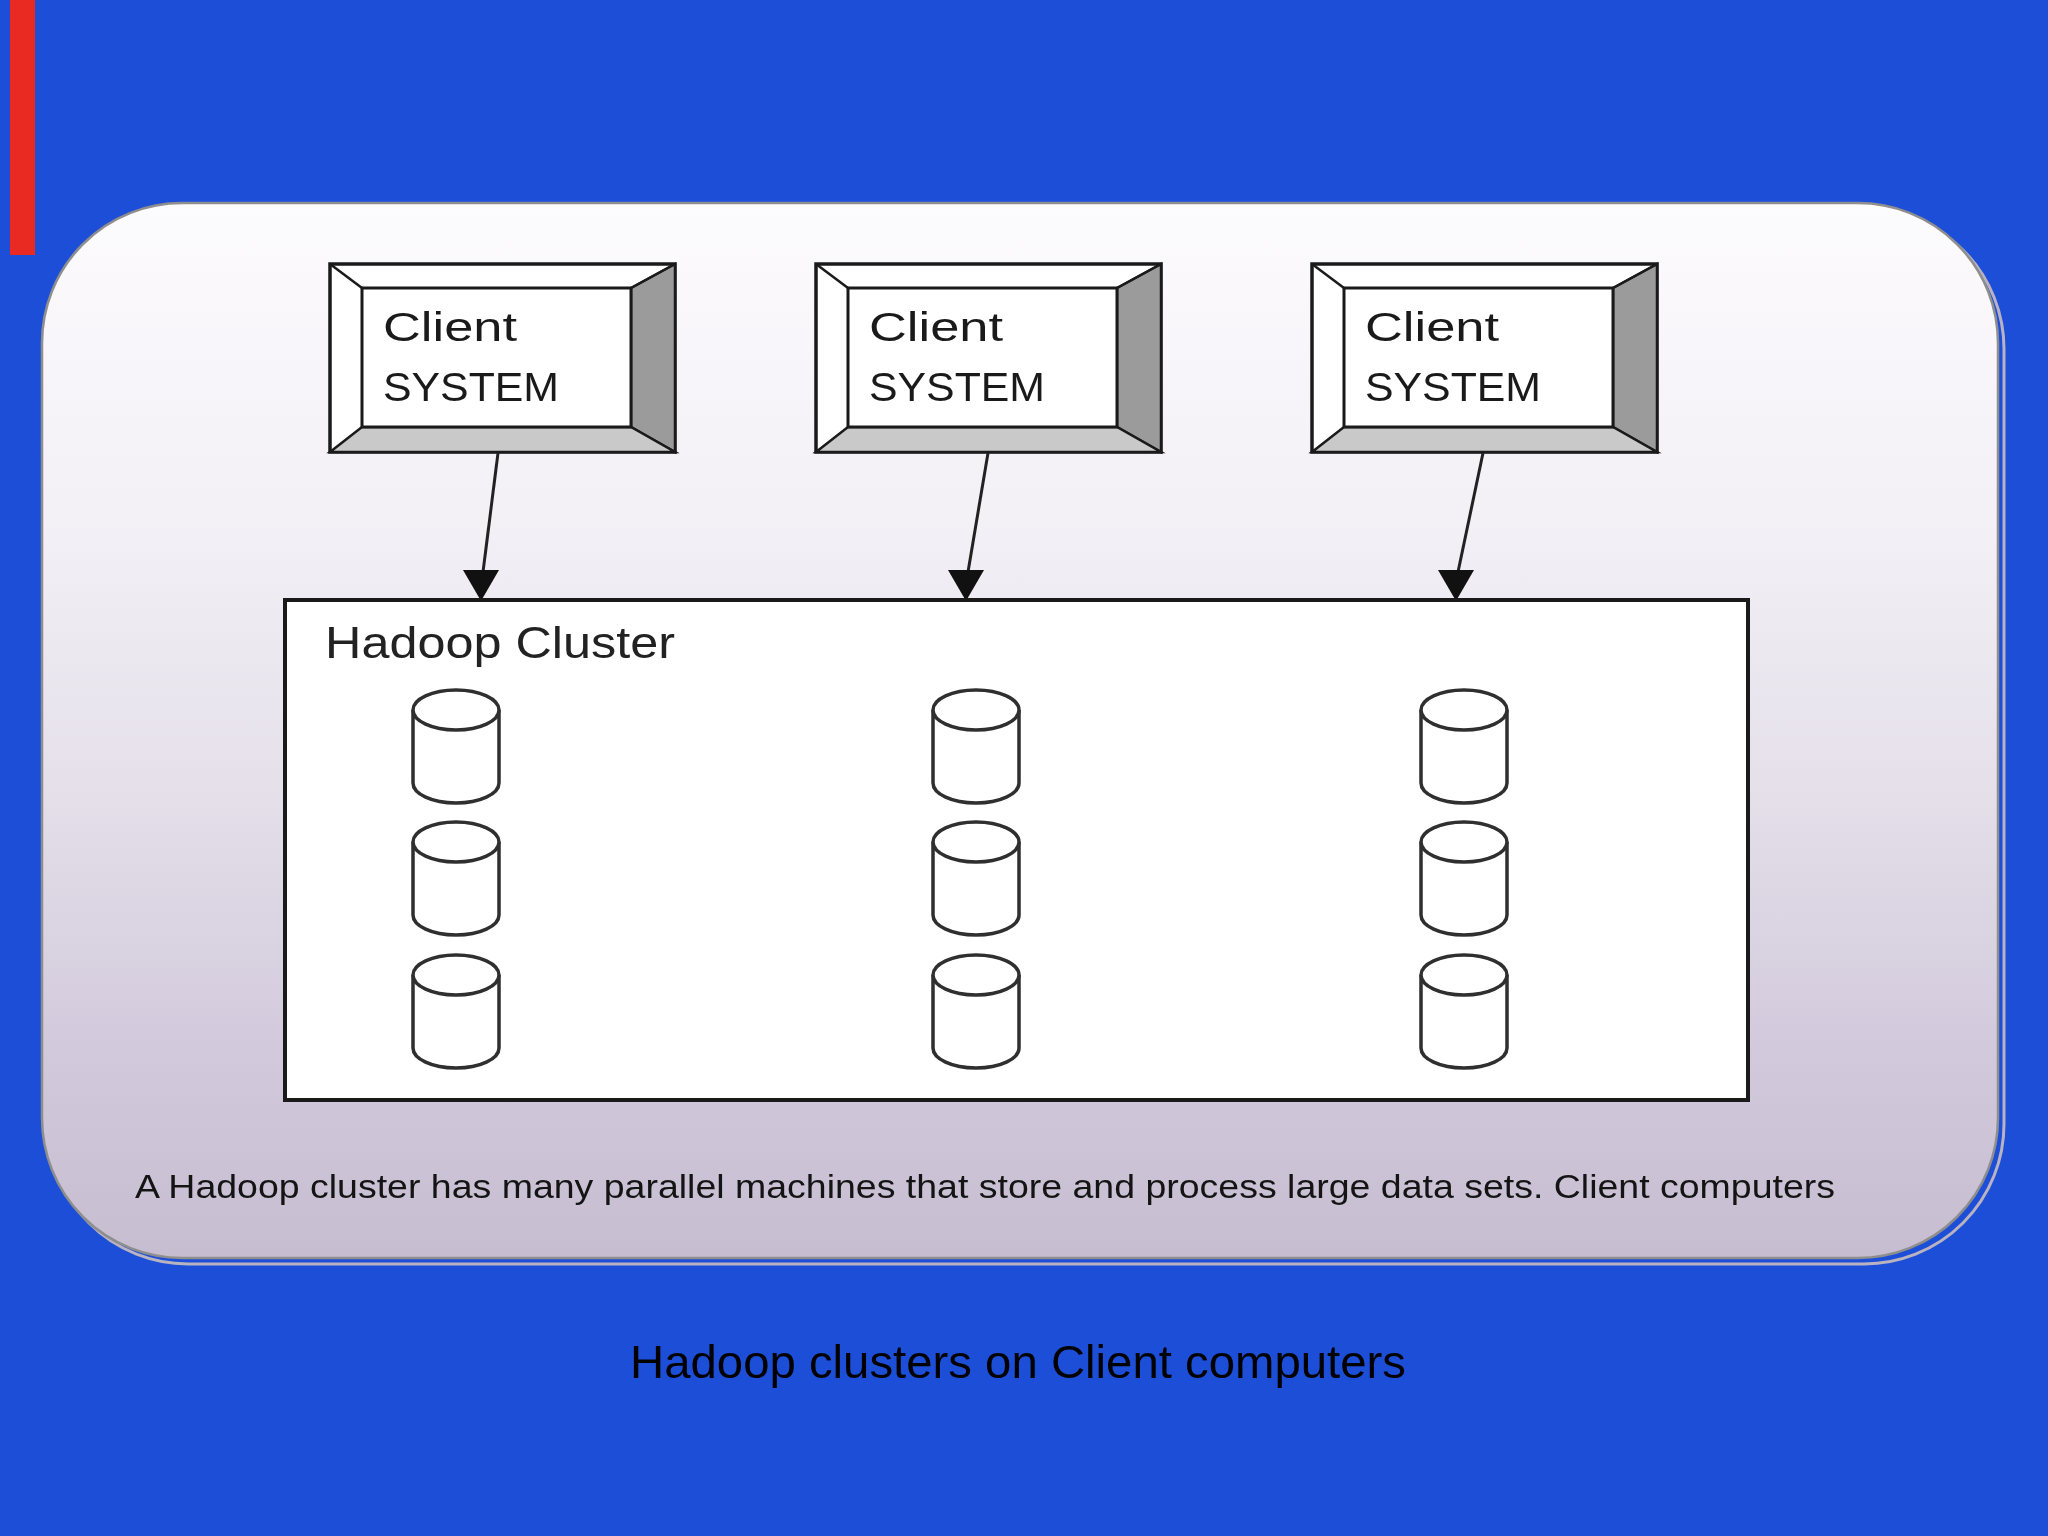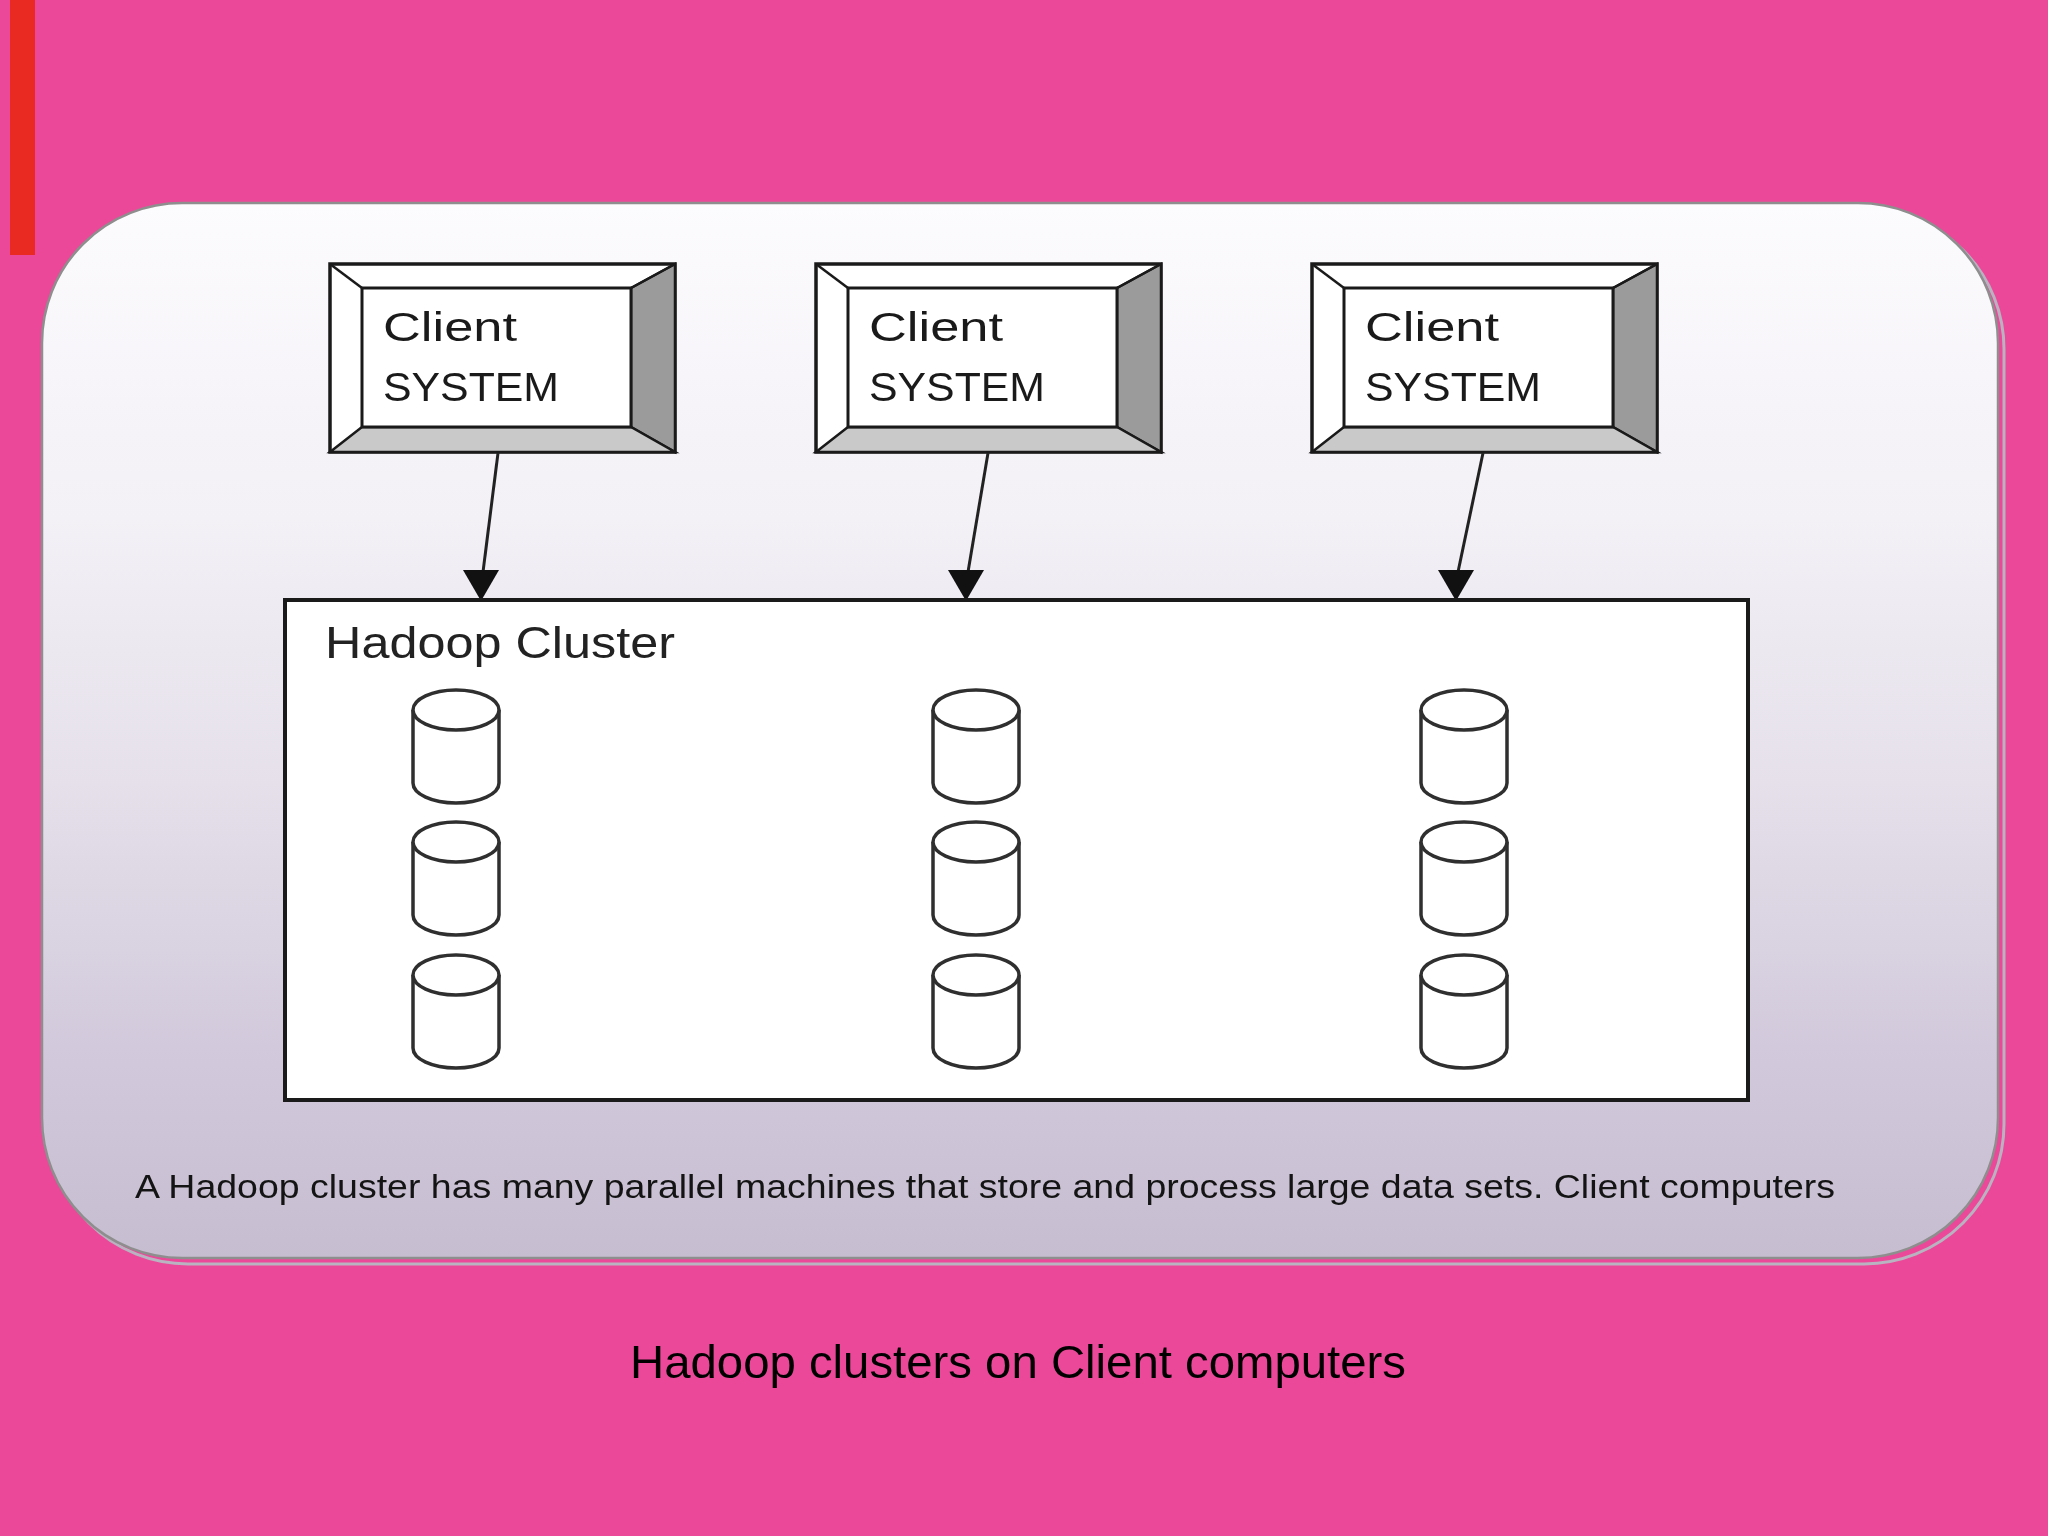--- a/index.html
+++ b/index.html
@@ -1,16 +1,16 @@
 <!DOCTYPE html>
 <html><head>
 <meta charset="utf-8">
 <style>
   html,body{margin:0;padding:0;background:#ffffff;}
-  .page{position:relative;width:2048px;height:1536px;background:#ec4899;overflow:hidden;
+  .page{position:relative;width:2048px;height:1536px;background:#1d4ed8;overflow:hidden;
         font-family:"Liberation Sans", sans-serif;}
   svg{position:absolute;left:0;top:0;}
   text{font-family:"Liberation Sans", sans-serif;}
   .box-label{fill:#1a1a1a;font-size:40px;}
   .cluster-label{fill:#222222;font-size:44px;}
   .note-text{fill:#141414;font-size:33px;}
   .caption-text{fill:#000000;font-size:47px;font-weight:500;}
 </style>
 </head>
 <body>

